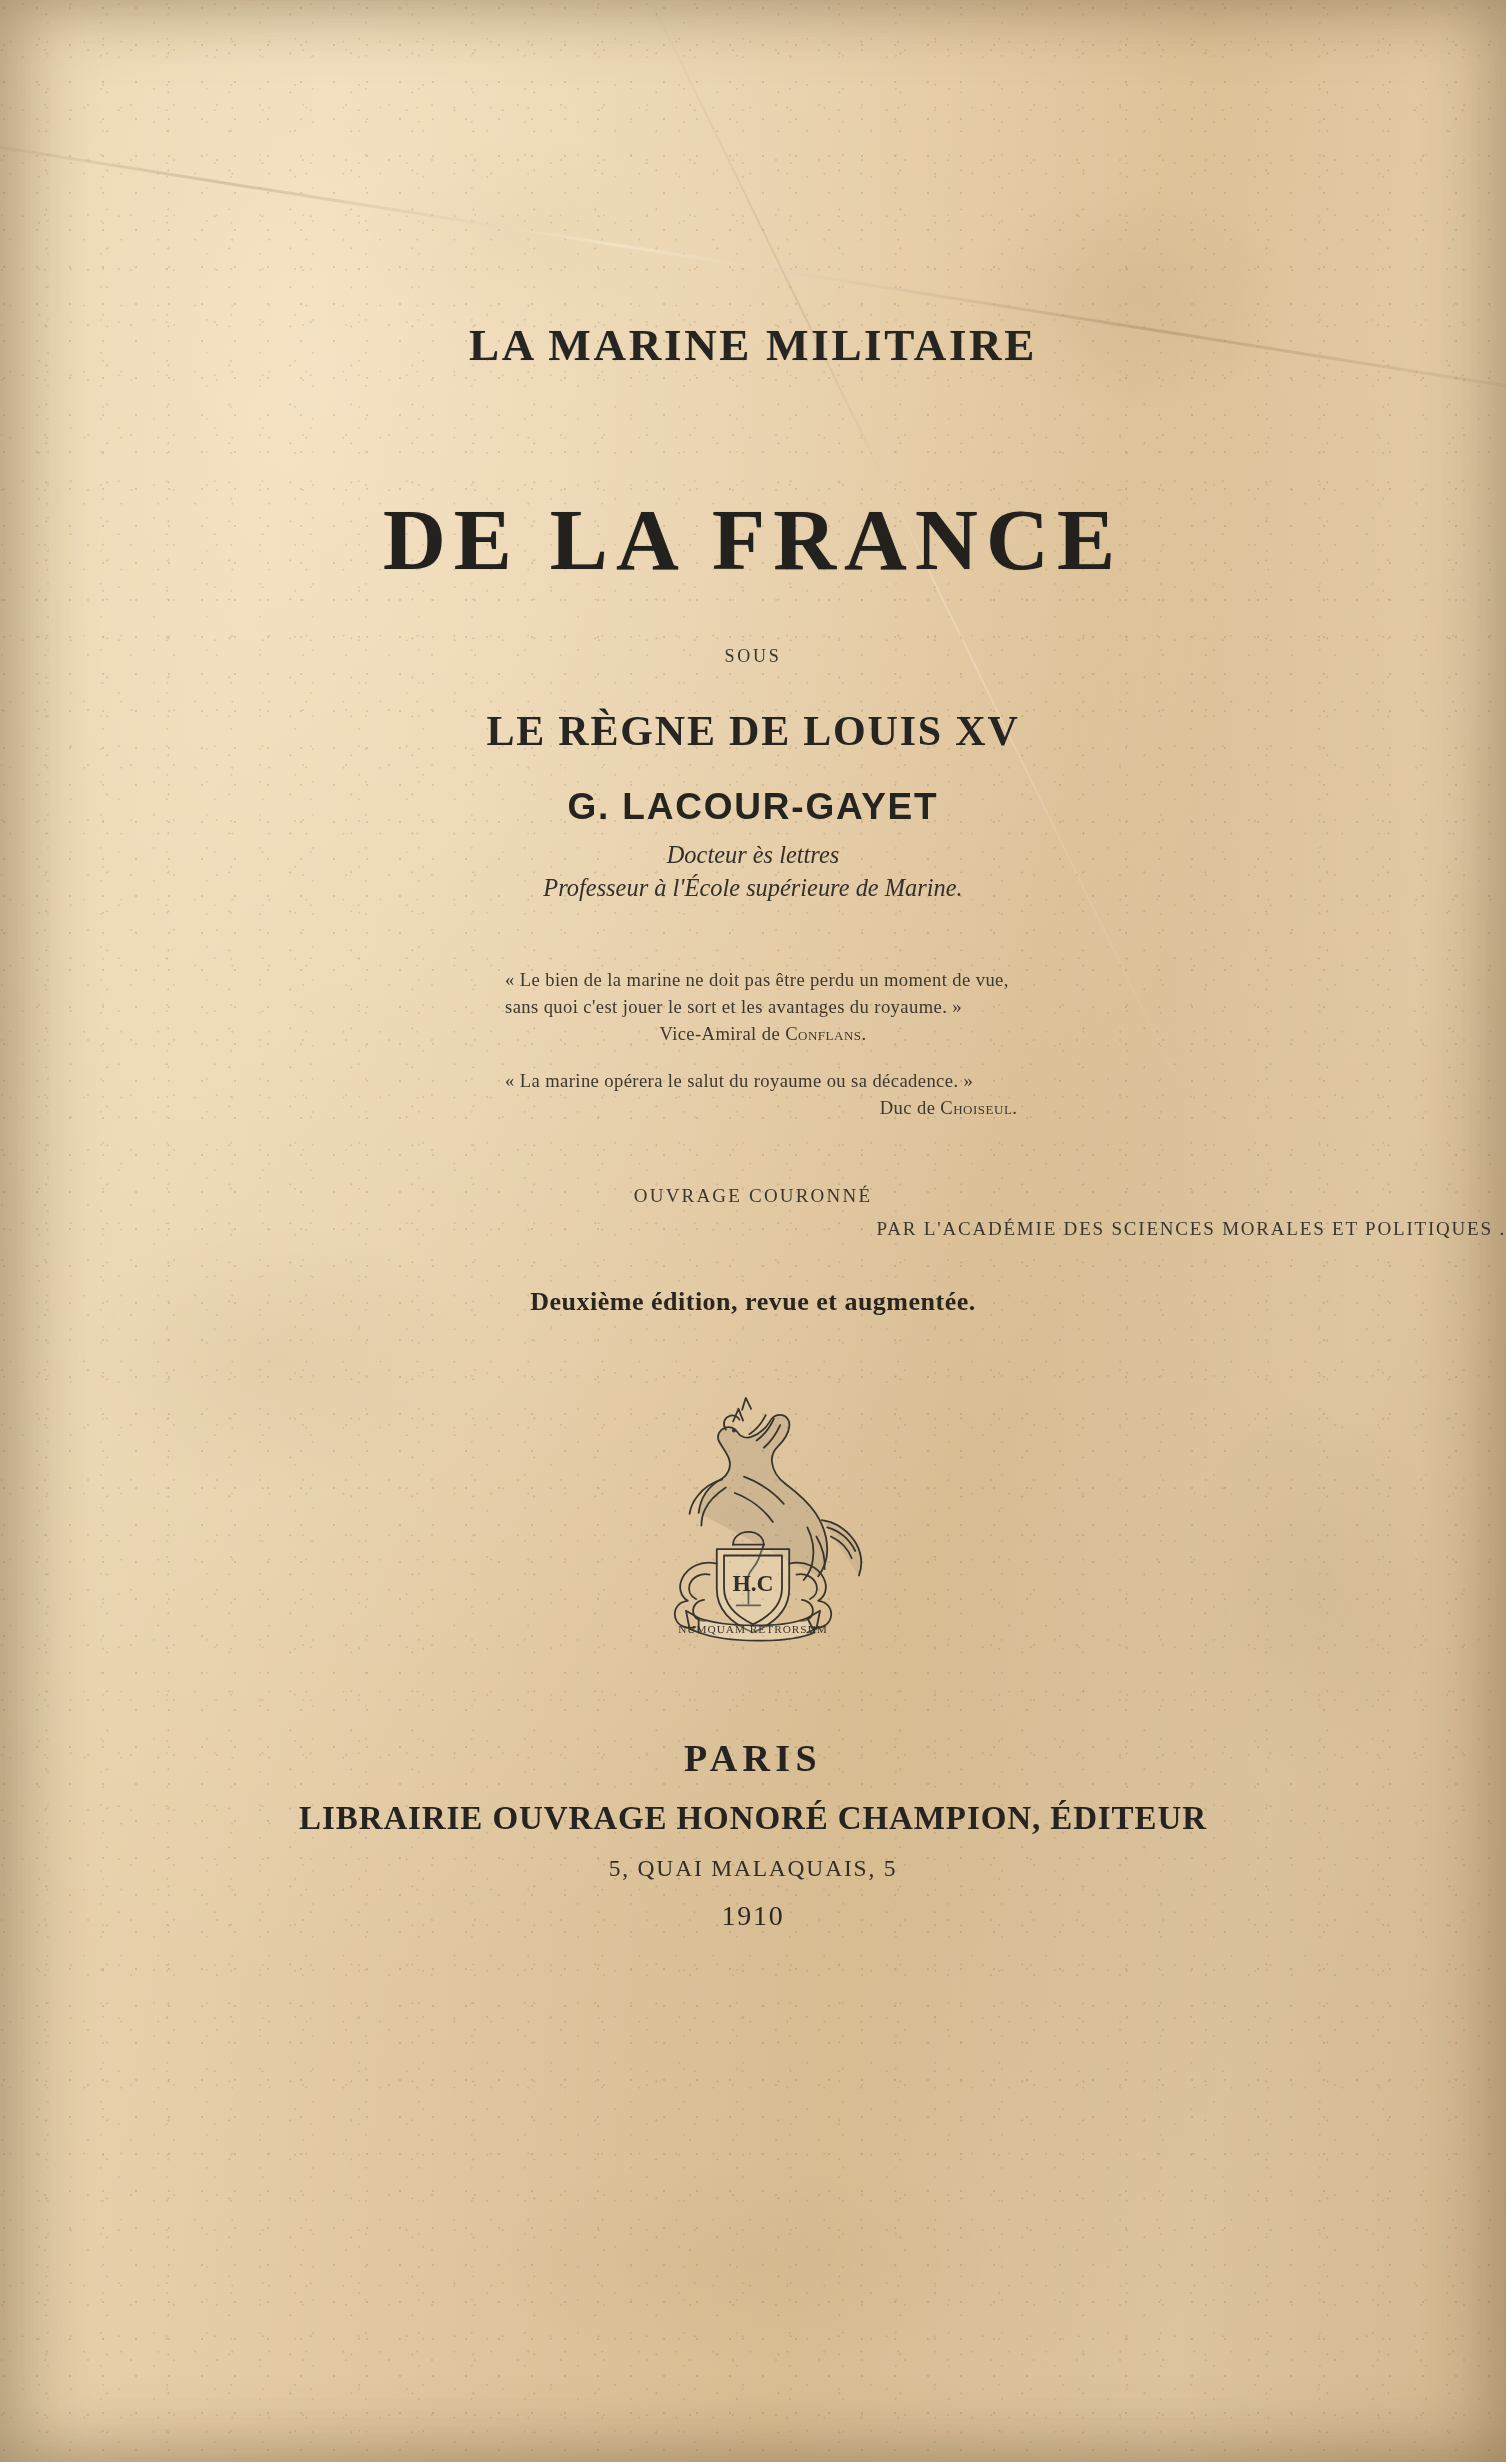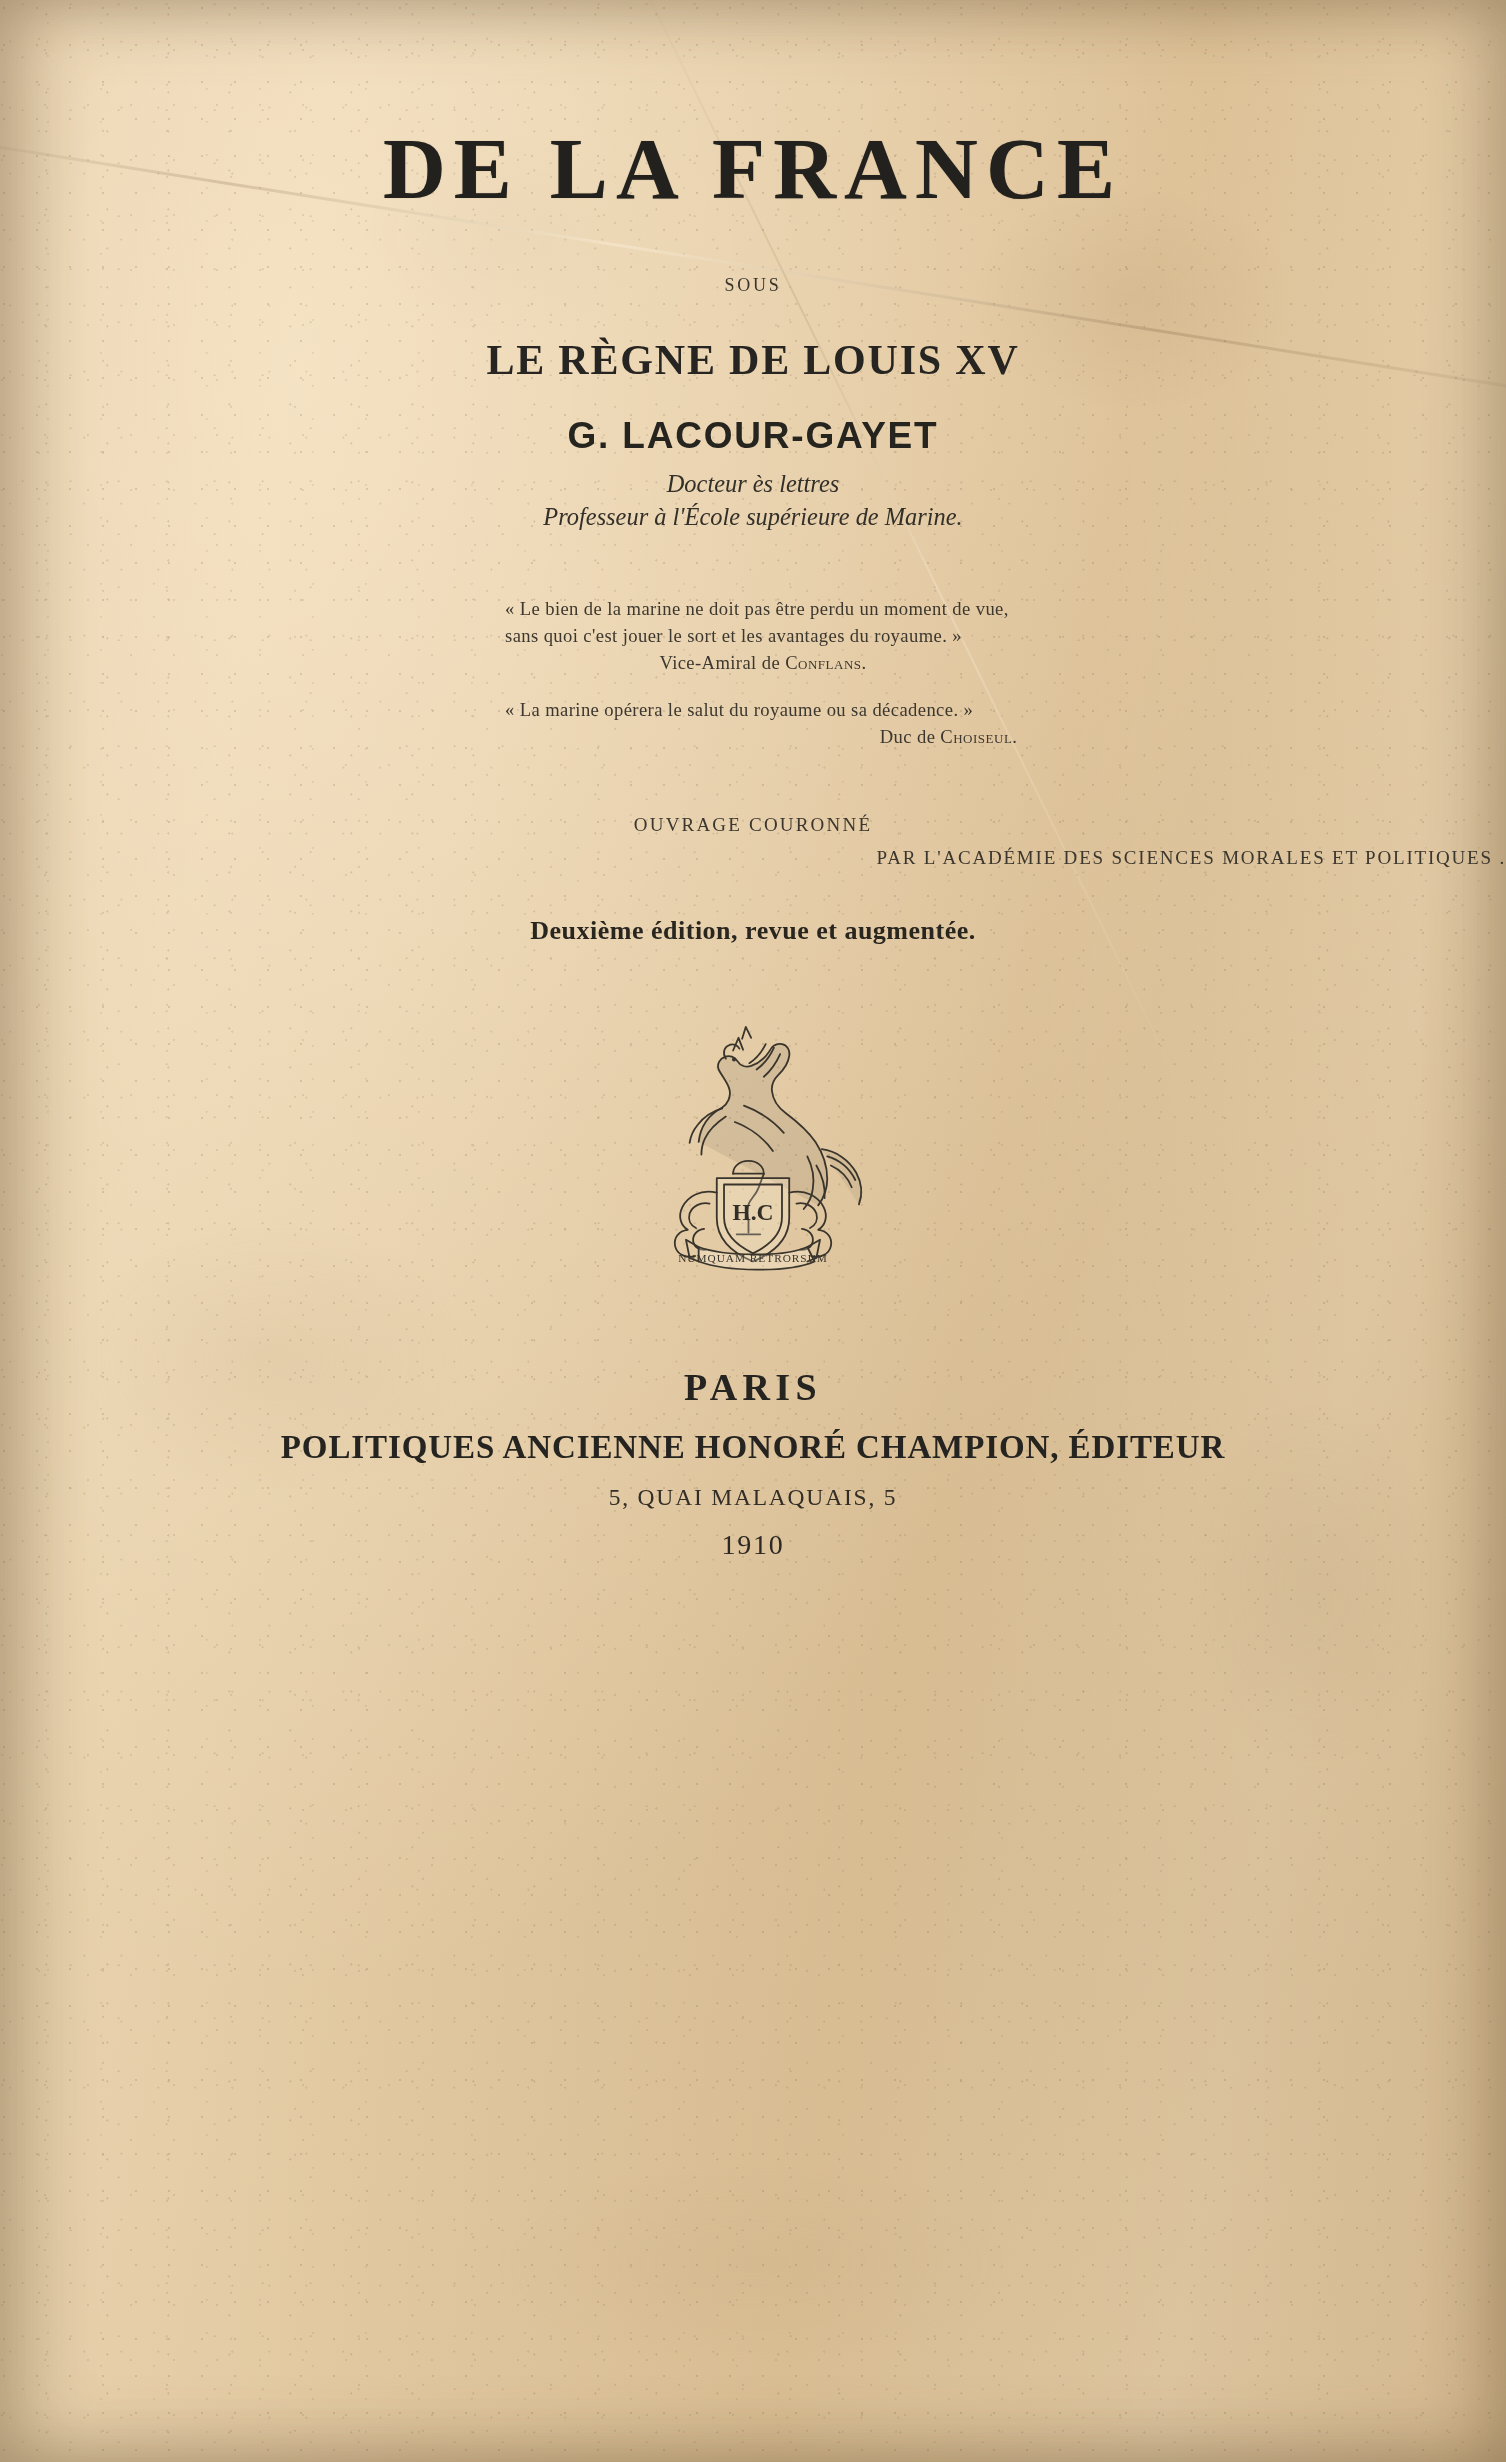--- a/index.html
+++ b/index.html
@@ -247,20 +247,21 @@
 
 <div class="page">
   <div class="grain"></div>
   <div class="blotches"></div>
   <div class="crease"></div>
   <div class="crease2"></div>
   <div class="edges"></div>
 
   <div class="content">
 
+    <div class="t-title1">LA MARINE MILITAIRE</div>
     <div class="t-title2">DE LA FRANCE</div>
     <div class="t-sous">SOUS</div>
     <div class="t-title3">LE RÈGNE DE LOUIS XV</div>
 
     <div class="t-author">G. LACOUR-GAYET</div>
     <div class="t-sub1">Docteur ès lettres</div>
     <div class="t-sub2">Professeur à l'École supérieure de Marine.</div>
 
     <div class="quotes">
       <div class="quotes-inner">
@@ -333,19 +334,19 @@
           <path d="M120 266 c28 10 92 12 120 0 l8 16 c-30 13 -98 11 -128 0 z" fill="rgba(255,245,225,0.28)"></path>
           <path d="M120 266 l-14 -8 l4 20 l10 4"></path>
           <path d="M240 266 l14 -8 l-4 20 l-10 4"></path>
         </g>
         <text x="180" y="236" text-anchor="middle" font-family="'Liberation Serif', serif" font-size="26" font-weight="bold" fill="#332f27">H.C</text>
         <text x="180" y="283" text-anchor="middle" font-family="'Liberation Serif', serif" font-size="12.5" letter-spacing="1.1" fill="#3a352c">NUMQUAM RETRORSUM</text>
       </svg>
     </div>
 
     <div class="t-city">PARIS</div>
-    <div class="t-publisher">POLITIQUES ANCIENNE HONORÉ CHAMPION, ÉDITEUR</div>
+    <div class="t-publisher">LIBRAIRIE OUVRAGE HONORÉ CHAMPION, ÉDITEUR</div>
     <div class="t-address">5, QUAI MALAQUAIS, 5</div>
     <div class="t-year">1910</div>
 
   </div>
 </div>
 
 
 </body></html>

